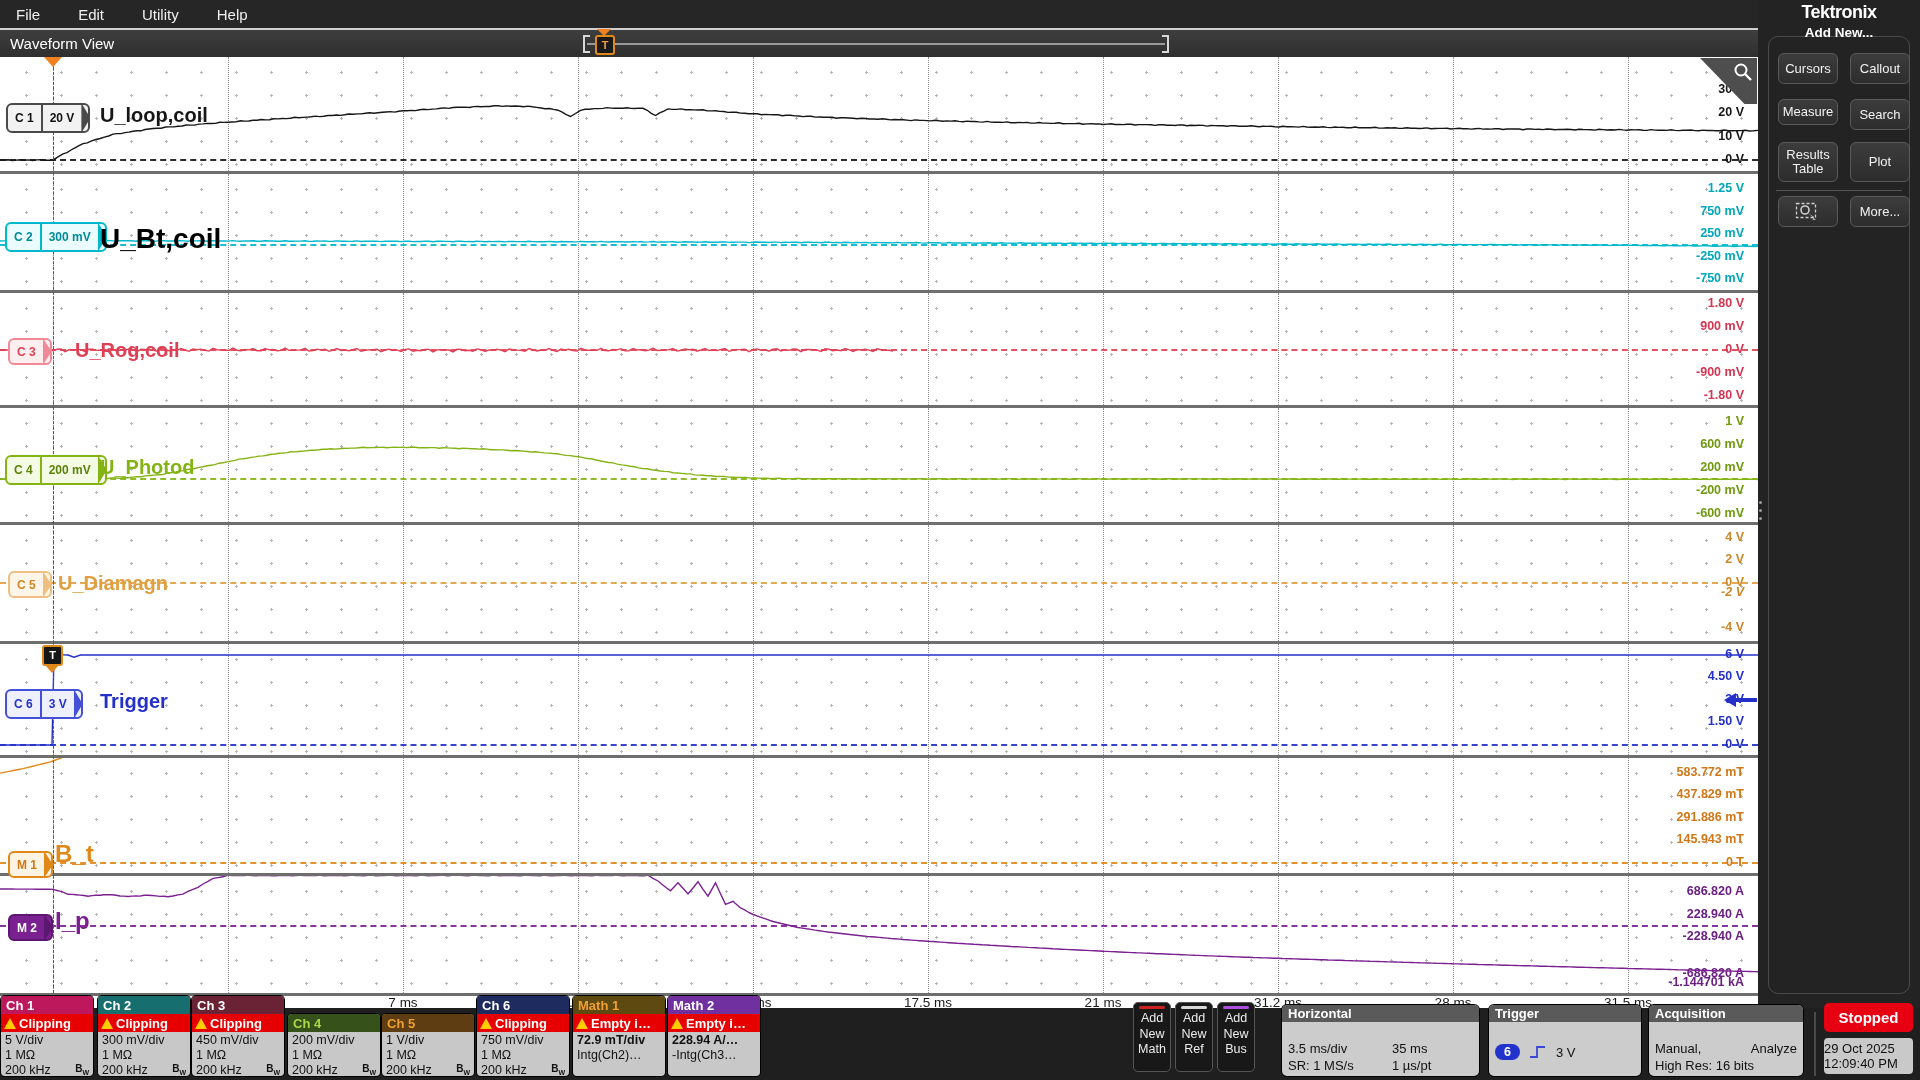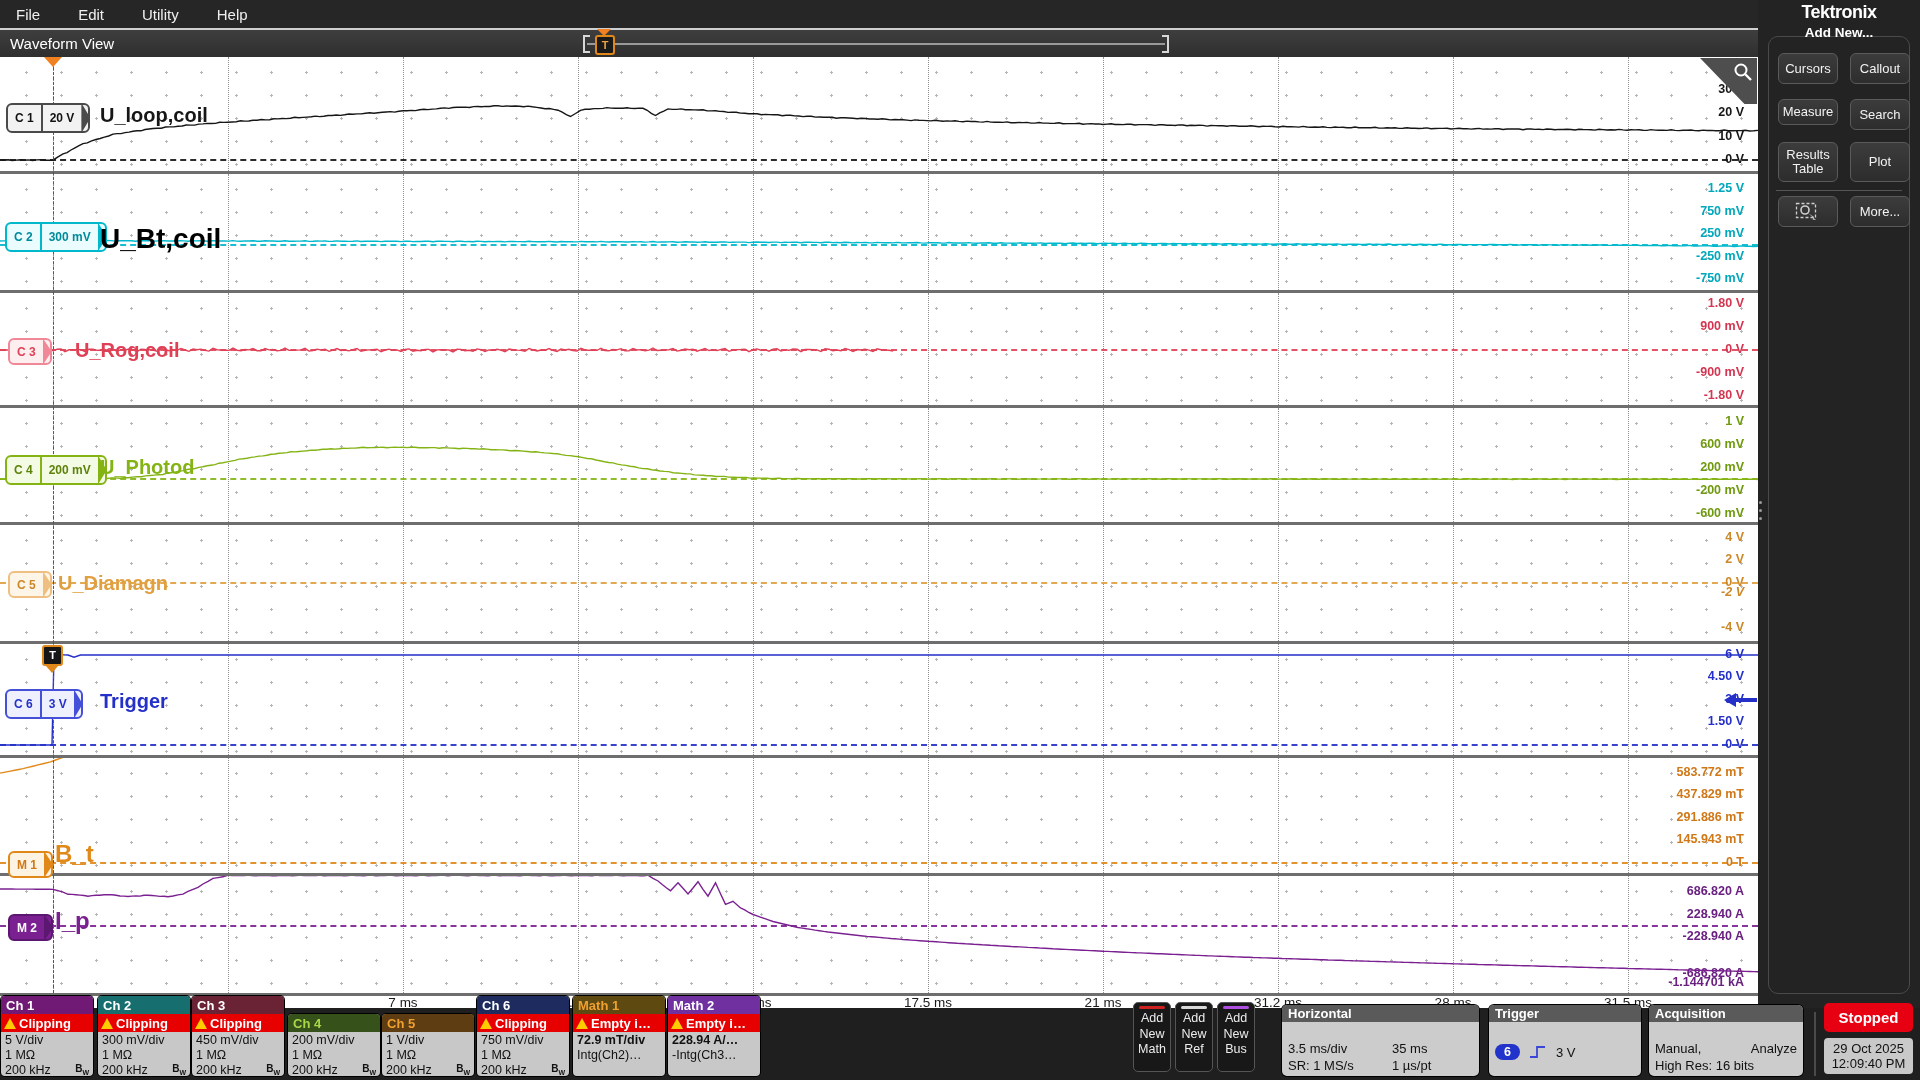--- a/index.html
+++ b/index.html
@@ -99,21 +99,21 @@
   .t-icon{display:inline-flex;width:12px;height:12px;background:#e08818;border-radius:2px;color:#fff;font-size:9px;
           font-weight:bold;align-items:center;justify-content:center}
   .trig-row{display:flex;align-items:center;gap:8px;height:24px}
   .trig-src{background:#2233cc;color:#fff;font-weight:bold;font-size:12.5px;border-radius:9px;padding:0 9px;height:16px;
             display:flex;align-items:center}
   .a-row{display:flex;justify-content:space-between;height:17px;align-items:center}
   #bb-vdiv{position:absolute;left:1814px;top:1012px;width:2px;height:64px;background:#4a4a4a;z-index:10}
   #stopped{position:absolute;left:1824px;top:1003px;width:89px;height:29px;background:#e60012;border-radius:5px;
            color:#fff;font-weight:bold;font-size:15px;display:flex;align-items:center;justify-content:center;z-index:11}
   #datebox{position:absolute;left:1824px;top:1038px;width:89px;height:36px;background:#c9c9c9;border-radius:4px;
-           color:#111;font-size:13px;display:flex;flex-direction:column;align-items:center;justify-content:center;z-index:11}
+           color:#111;font-size:13px;display:flex;flex-direction:column;justify-content:center;z-index:11}
 </style>
 </head>
 <body>
 
 <div id="menubar">
     <span class="menu-item">File</span>
     <span class="menu-item">Edit</span>
     <span class="menu-item">Utility</span>
     <span class="menu-item">Help</span>
   </div>
@@ -461,21 +461,21 @@
 </div>
 
 <div id="bb-vdiv"></div>
 <div id="stopped">Stopped</div>
 <div id="datebox">
   <span>29 Oct 2025</span>
   <span>12:09:40 PM</span>
 </div>
 
 <div class="bbadge" style="left: 1px; top: 996px; height: 80px;">
-    <div class="bb-head" style="background: #701a75; color: rgb(255, 255, 255);">Ch 1</div>
+    <div class="bb-head" style="background: #be185d; color: rgb(255, 255, 255);">Ch 1</div>
     <div class="bb-alert">
       <span class="warn"></span>
       <span>Clipping</span>
     </div>
     <div class="bb-row">
       <span>5 V/div</span>
     </div>
     <div class="bb-row">
       <span>1 MΩ</span>
     </div>

